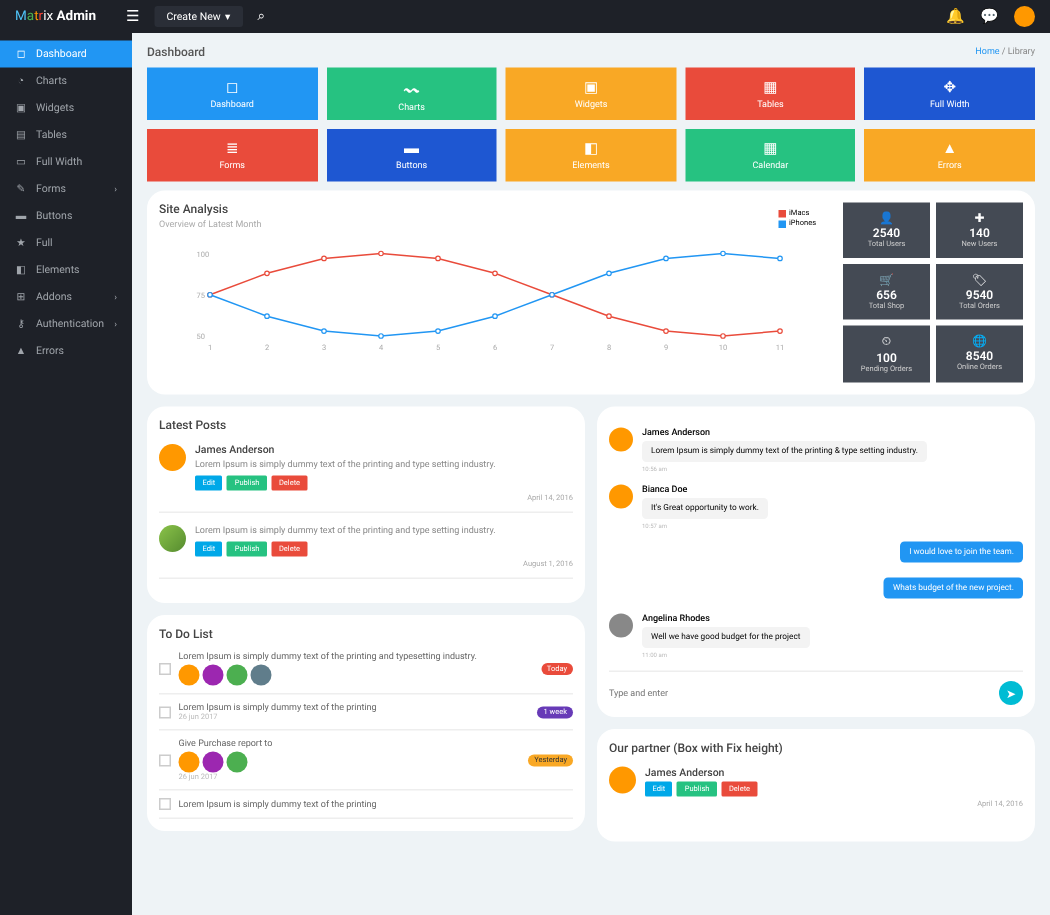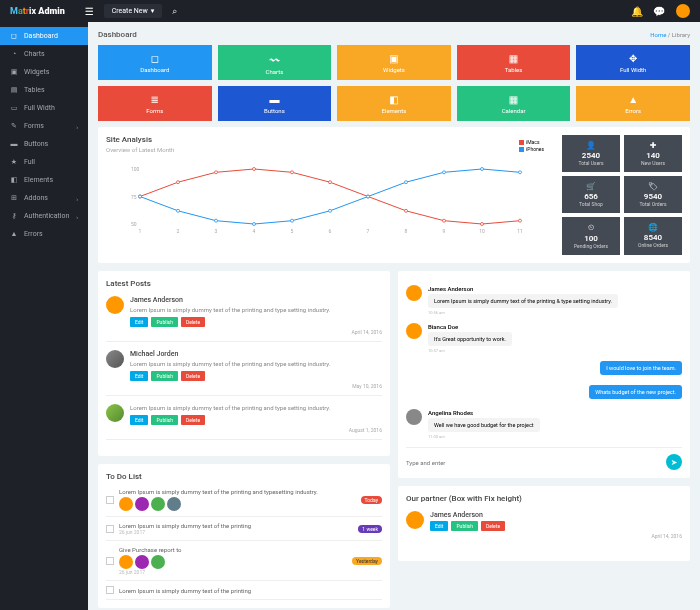--- a/index.html
+++ b/index.html
@@ -1,18 +1,18 @@
 <!DOCTYPE html>
 <html><head>
 <meta charset="utf-8">
 <style>
 *{margin:0;padding:0;box-sizing:border-box;font-family:-apple-system,BlinkMacSystemFont,"Segoe UI",Roboto,sans-serif}
 body{background:#eef3f6;font-size:8px;width:700px;height:610px;overflow:hidden}
 .topbar{background:#1e2128;height:22px;display:flex;align-items:center;padding:0 10px;color:#fff}
-.logo{font-weight:700;font-size:9px}
+.logo{font-weight:400;font-size:9px}
 .logo .m{color:#4fc3f7}.logo .a{color:#4caf50}.logo .t{color:#ff9800}.logo .r{color:#f44336}
 .menu-icon{margin-left:20px;font-size:10px;cursor:pointer}
 .create-btn{margin-left:10px;background:#2a2e37;padding:3px 8px;border-radius:2px;font-size:7px;cursor:pointer;display:flex;align-items:center;gap:3px}
 .search-icon{margin-left:10px;font-size:9px;cursor:pointer}
 .topbar-right{margin-left:auto;display:flex;align-items:center;gap:10px}
 .topbar-right span{cursor:pointer;font-size:10px}
 .avatar-top{width:14px;height:14px;border-radius:50%;background:#ff9800}
 .container{display:flex;height:588px}
 .sidebar{width:88px;background:#1e2128;color:#a0a5ab;padding-top:5px}
 .side-item{padding:5px 10px;font-size:7px;display:flex;align-items:center;gap:6px;cursor:pointer}
@@ -21,21 +21,21 @@
 .side-item .arrow{margin-left:auto;font-size:6px}
 .main{flex:1;padding:8px 10px;overflow:hidden}
 .page-head{display:flex;align-items:center;margin-bottom:6px}
 .page-head h1{font-size:8px;font-weight:500;color:#555}
 .breadcrumb{margin-left:auto;font-size:6px;color:#888}
 .breadcrumb a{color:#2196f3;text-decoration:none}
 .tiles{display:flex;gap:6px;margin-bottom:6px}
 .tile{flex:1;height:35px;display:flex;flex-direction:column;align-items:center;justify-content:center;color:#fff;font-size:6px;cursor:pointer}
 .tile .ti{font-size:10px;margin-bottom:2px}
 .t-blue{background:#2196f3}.t-green{background:#26c281}.t-orange{background:#f9a825}.t-red{background:#e94b3b}.t-deepblue{background:#1e57d2}.t-orange2{background:#f9a825}
-.card{background:#fff;border-radius:2px;padding:8px;margin-bottom:8px}
+.card{background:#fff;border-radius:12px;padding:8px;margin-bottom:8px}
 .card h2{font-size:8px;font-weight:500;color:#444;margin-bottom:2px}
 .card .sub{font-size:6px;color:#aaa;margin-bottom:6px}
 .site-row{display:flex;gap:8px}
 .chart-area{flex:1}
 .chart-svg{width:100%;height:75px}
 .legend{position:absolute;right:10px;top:4px;font-size:5px}
 .legend .lg{display:flex;align-items:center;gap:2px;margin-bottom:1px}
 .legend .sw{width:5px;height:5px;display:inline-block}
 .stats{display:grid;grid-template-columns:1fr 1fr;gap:4px;width:120px}
 .stat{background:#444a54;color:#fff;text-align:center;padding:6px 2px;cursor:pointer}
@@ -305,33 +305,20 @@
                   <div class="post-text">Lorem Ipsum is simply dummy text of the printing and type setting industry.</div>
                   <div class="post-btns">
                     <button class="btn btn-edit">Edit</button>
                     <button class="btn btn-pub">Publish</button>
                     <button class="btn btn-del">Delete</button>
                   </div>
                   <div class="post-date" style="text-align:right">April 14, 2016</div>
                 </div>
               </div>
               <div class="post">
-                <div class="post-av p2"></div>
-                <div class="post-body">
-                  <div class="post-name">Michael Jorden</div>
-                  <div class="post-text">Lorem Ipsum is simply dummy text of the printing and type setting industry.</div>
-                  <div class="post-btns">
-                    <button class="btn btn-edit">Edit</button>
-                    <button class="btn btn-pub">Publish</button>
-                    <button class="btn btn-del">Delete</button>
-                  </div>
-                  <div class="post-date" style="text-align:right">May 10, 2016</div>
-                </div>
-              </div>
-              <div class="post">
                 <div class="post-av p3"></div>
                 <div class="post-body">
                   <div class="post-text">Lorem Ipsum is simply dummy text of the printing and type setting industry.</div>
                   <div class="post-btns">
                     <button class="btn btn-edit">Edit</button>
                     <button class="btn btn-pub">Publish</button>
                     <button class="btn btn-del">Delete</button>
                   </div>
                   <div class="post-date" style="text-align:right">August 1, 2016</div>
                 </div>

